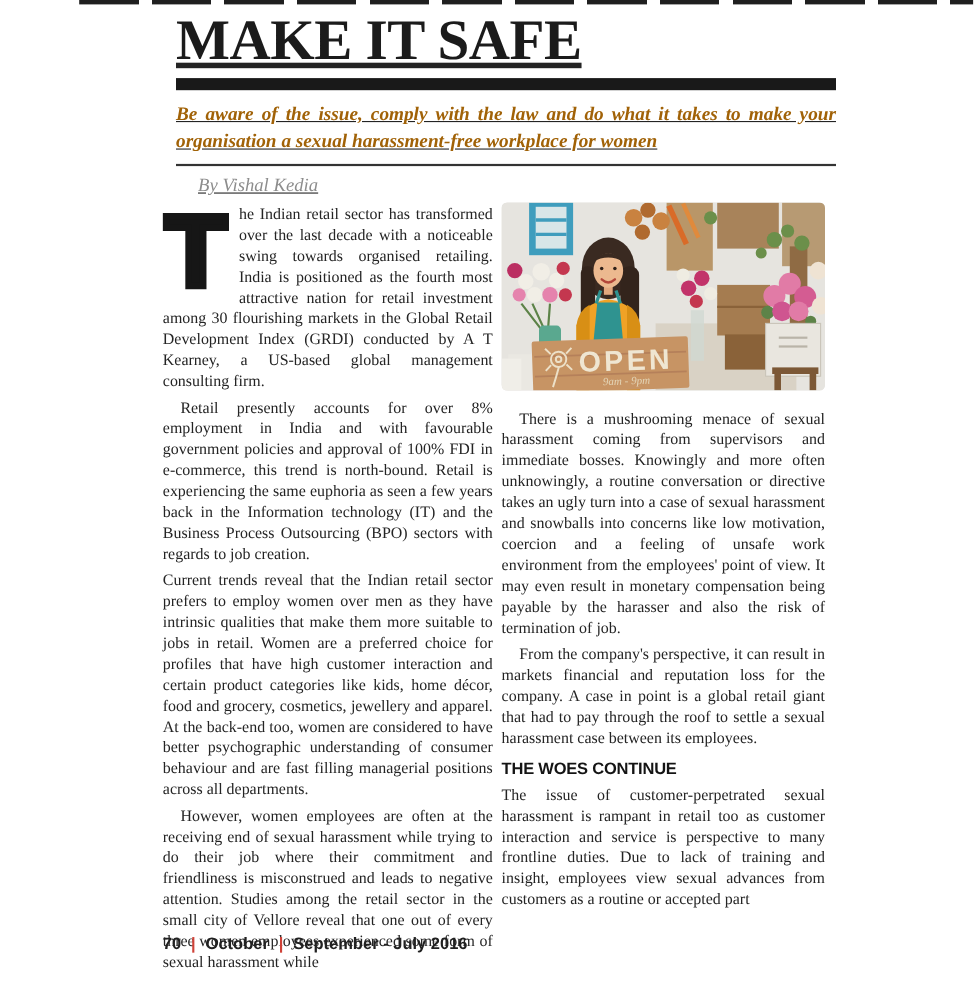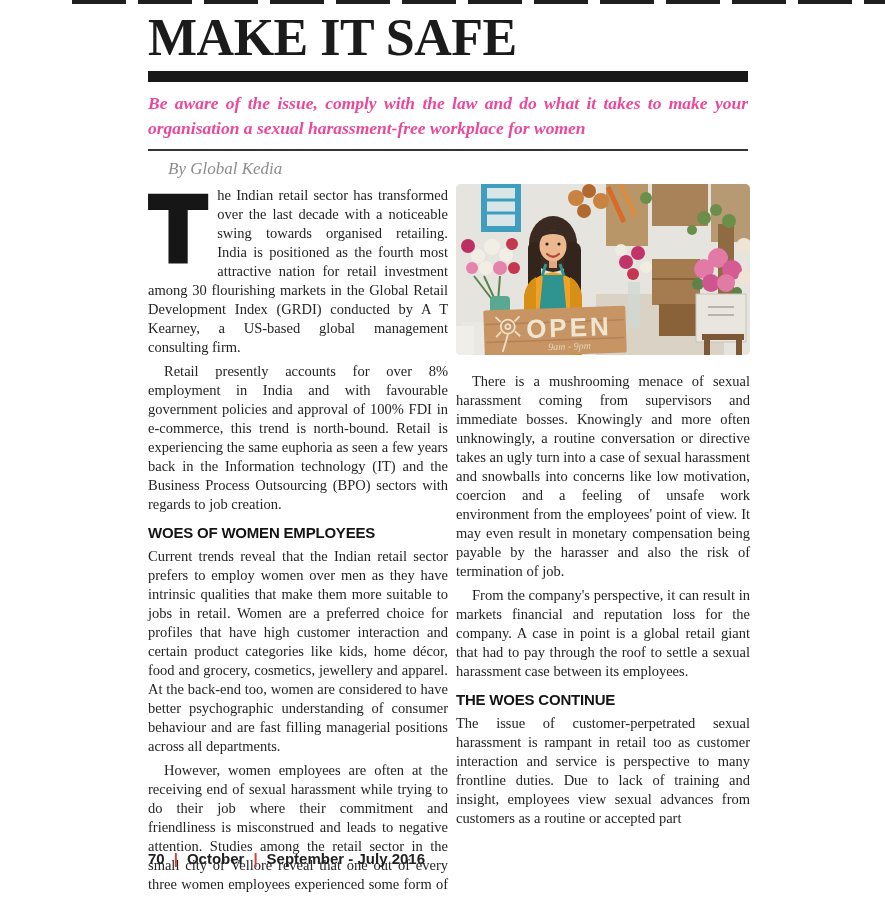--- a/index.html
+++ b/index.html
@@ -5,28 +5,28 @@
   html,body { margin:0; padding:0; background:#ffffff; }
   .page {
     position:relative; width:885px; height:897px; background:#ffffff;
     overflow:hidden; font-family:"Liberation Serif", serif; color:#242424;
   }
   
   .top-edge {
     position:absolute; top:0; left:72px; right:0; height:4px;
     background: repeating-linear-gradient(90deg,#1f1f1f 0 54px, rgba(31,31,31,0) 54px 66px);
   }
-  .header { position:absolute; left:148px; top:12px; width:600px; }
+  .header { position:absolute; left:160px; top:12px; width:600px;text-decoration:underline; }
   .title {
     margin:0; font-family:"Liberation Serif", serif; font-weight:700;
     font-size:52px; line-height:1.0; letter-spacing:-0.5px; color:#1b1b1b;
   }
   .title-bar { height:11px; background:#191919; margin-top:7px; }
   .standfirst {
-    margin:9px 0 0 0; font-style:italic; font-weight:700; color:#ec4899;
+    margin:9px 0 0 0; font-style:italic; font-weight:700; color:#a16207;
     font-size:17.5px; line-height:1.45; text-align:justify;
   }
   .byline-rule { border:0; border-top:2px solid #333333; margin:7px 0 0 0; }
   .byline { margin:8px 0 0 20px; font-style:italic; font-size:17px; color:#8d8d8d; }
 
   .col { position:absolute; width:300px; font-size:14.5px; line-height:19px; text-align:justify; }
   .col-left  { left:148px; top:186px; }
   .col-right { left:456px; top:184px; width:294px; }
   .col p { margin:0 0 5px 0; }
   .col p.indent { text-indent:16px; }
@@ -56,27 +56,26 @@
 
 <div class="page">
 
   <div class="top-edge"></div>
 
   <div class="header">
     <h1 class="title">MAKE IT SAFE</h1>
     <div class="title-bar"></div>
     <p class="standfirst">Be aware of the issue, comply with the law and do what it takes to make your organisation a sexual harassment-free workplace for women</p>
     <hr class="byline-rule">
-    <p class="byline">By Global Kedia</p>
+    <p class="byline">By Vishal Kedia</p>
   </div>
 
   <div class="col col-left">
     <p><span class="dropcap">T</span><span>he Indian retail sector has transformed over the last decade with a noticeable swing towards organised retailing. India is positioned as the fourth most attractive nation for retail investment among 30 flourishing markets in the Global Retail Development Index (GRDI) conducted by A T Kearney, a US-based global management consulting firm.</span></p>
     <p class="indent">Retail presently accounts for over 8% employment in India and with favourable government policies and approval of 100% FDI in e-commerce, this trend is north-bound. Retail is experiencing the same euphoria as seen a few years back in the Information technology (IT) and the Business Process Outsourcing (BPO) sectors with regards to job creation.</p>
-    <h2 class="subhead">WOES OF WOMEN EMPLOYEES</h2>
     <p>Current trends reveal that the Indian retail sector prefers to employ women over men as they have intrinsic qualities that make them more suitable to jobs in retail. Women are a preferred choice for profiles that have high customer interaction and certain product categories like kids, home décor, food and grocery, cosmetics, jewellery and apparel. At the back-end too, women are considered to have better psychographic understanding of consumer behaviour and are fast filling managerial positions across all departments.</p>
     <p class="indent">However, women employees are often at the receiving end of sexual harassment while trying to do their job where their commitment and friendliness is misconstrued and leads to negative attention. Studies among the retail sector in the small city of Vellore reveal that one out of every three women employees experienced some form of sexual harassment while</p>
   </div>
 
   <div class="col col-right">
     <figure class="photo">
       <svg width="294" height="171" viewBox="0 0 294 171" xmlns="http://www.w3.org/2000/svg" role="img">
 
         <rect x="0" y="0" width="294" height="171" fill="#e6e4df"></rect>
         <rect x="140" y="110" width="128" height="61" fill="#d9d2c5"></rect>

